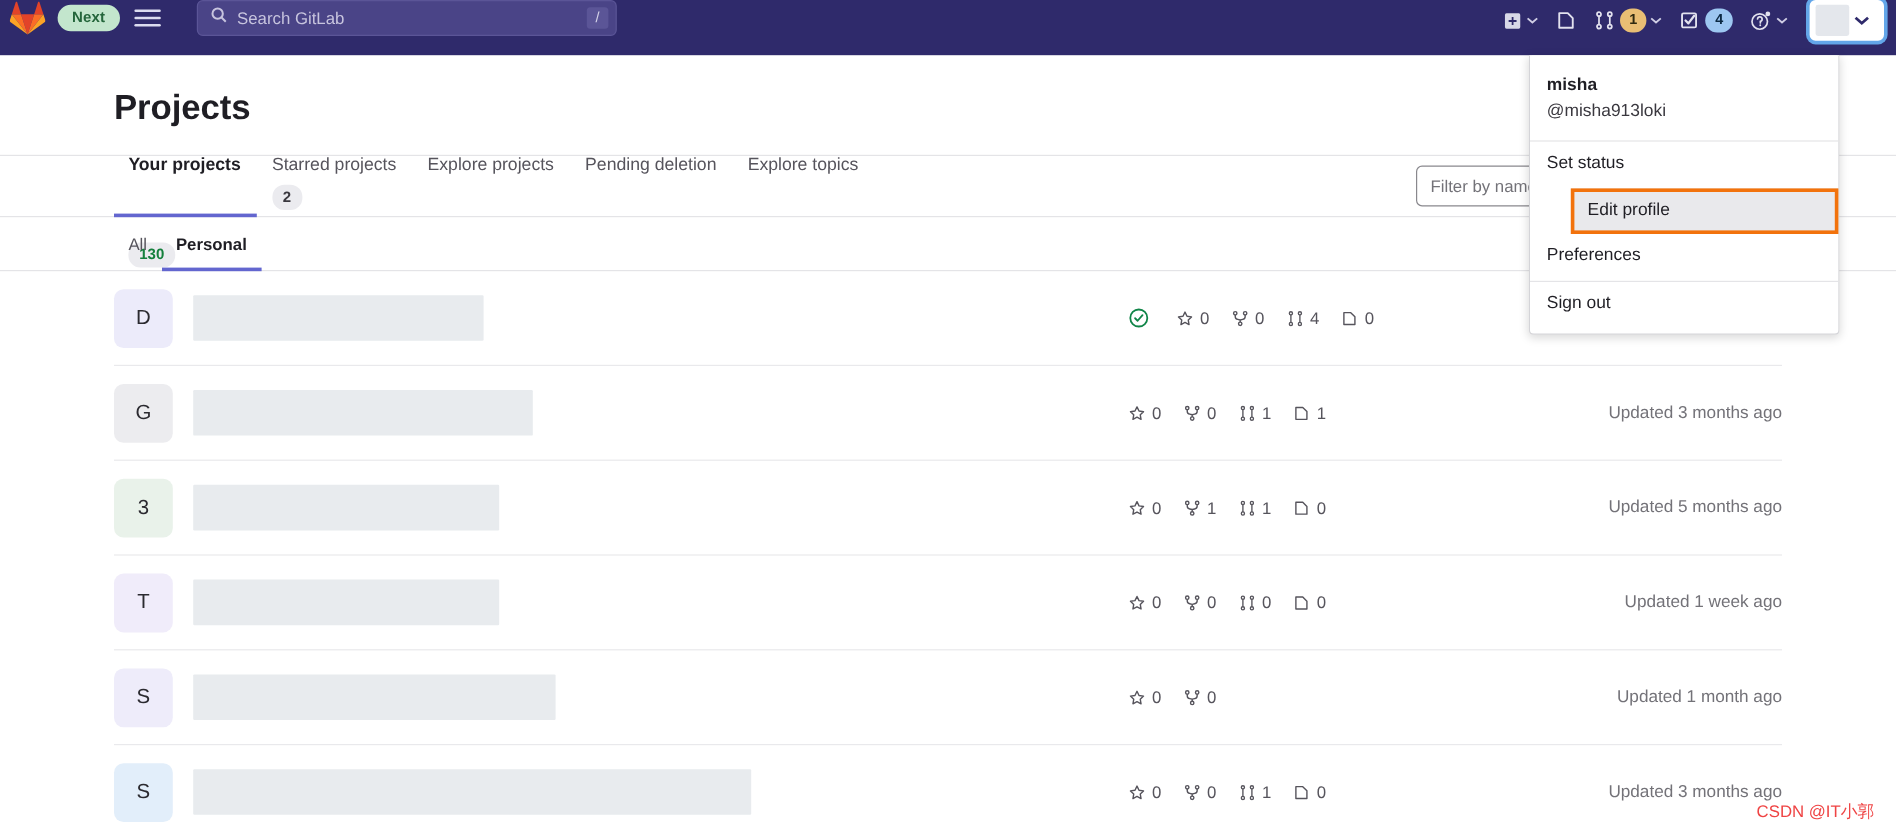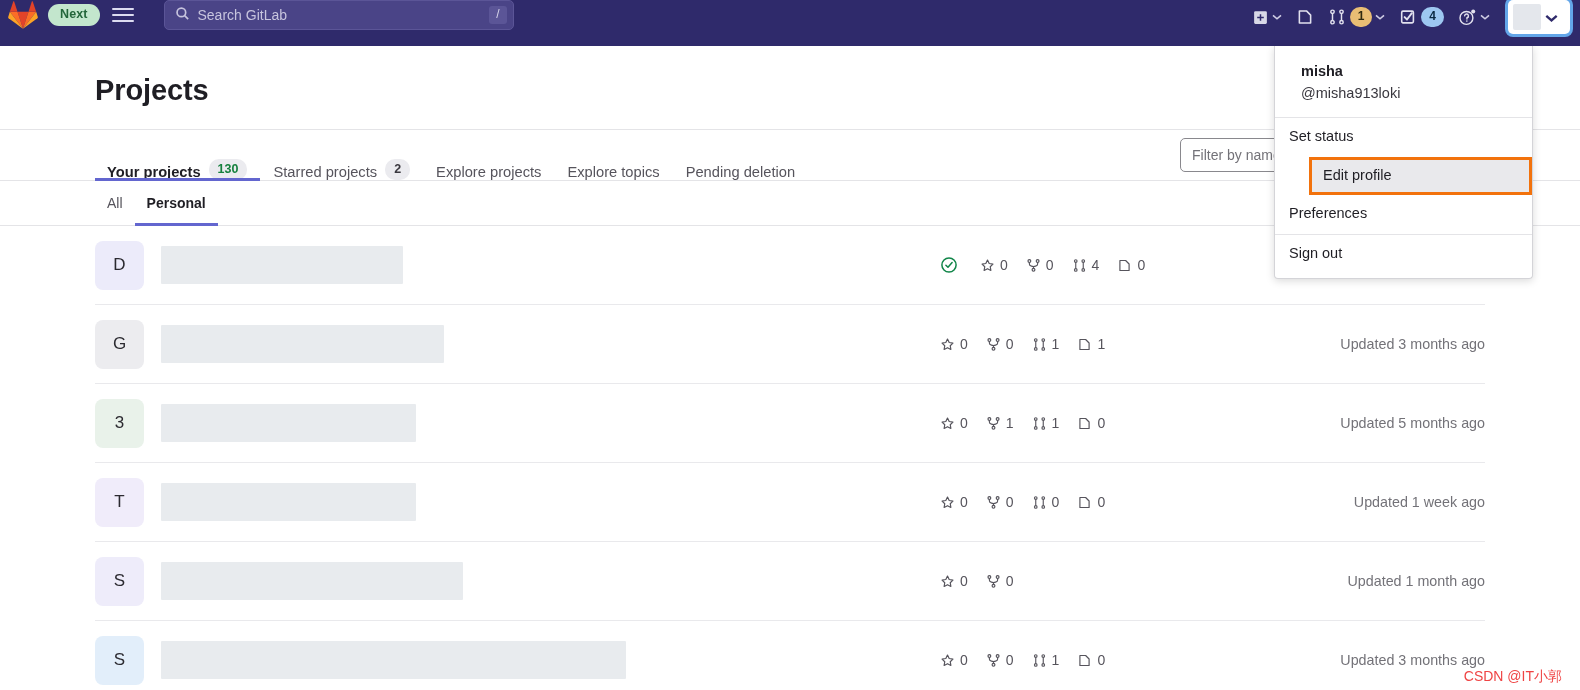--- a/index.html
+++ b/index.html
@@ -108,21 +108,21 @@
     top: 46px; left: 1274px;
     width: 259px;
     background: #ffffff;
     border: 1px solid #d4d4d8;
     border-top: none;
     border-radius: 0 0 4px 4px;
     box-shadow: 0 2px 8px rgba(0,0,0,.15);
     z-index: 50;
     padding-bottom: 4px;
   }
-  .dd-userblock { padding: 14px 14px 12px; margin-left: 12px; }
+  .dd-userblock { padding: 14px 14px 12px; }
   .dd-name { font-size: 14.5px; font-weight: 700; color: #1f1e24; line-height: 1.55; }
   .dd-handle { font-size: 14.5px; color: #3a383f; line-height: 1.55; }
   .dd-sep { height: 1px; background: #e4e4e7; }
   .dd-item {
     font-size: 14.5px;
     color: #1f1e24;
     padding: 8px 14px 9px;
     cursor: pointer;
     line-height: 1.5;
   }
@@ -148,27 +148,28 @@
     border-top: 1px solid #e4e4e7;
     border-bottom: 1px solid #e4e4e7;
     display: flex;
     align-items: center;
     padding-left: 95px;
     padding-right: 95px;
     height: 52px;
     position: relative;
   }
   .tab {
-    display: flex; align-items: flex-end; gap: 8px;
+    display: flex; align-items: flex-start; gap: 8px;
     font-size: 14.7px;
     color: #56545c;
     height: 100%;
     padding: 0 13px;
     cursor: pointer;
     position: relative;
+    flex-direction: column;
   }
   .tab:first-child { padding-left: 12px; }
   .tab.active { color: #1f1e24; font-weight: 700; }
   .tab.active::after {
     content: "";
     position: absolute;
     left: 0; right: 0; bottom: -1px;
     height: 3px; background: #6366cf;
   }
   .tab-count {
@@ -406,24 +407,24 @@
       <span class="tab-count">130</span>
     </div>
     <div class="tab">
       <span>Starred projects</span>
       <span class="tab-count">2</span>
     </div>
     <div class="tab">
       <span>Explore projects</span>
     </div>
     <div class="tab">
+      <span>Pending deletion</span>
+    </div>
+    <div class="tab">
       <span>Explore topics</span>
-    </div>
-    <div class="tab">
-      <span>Pending deletion</span>
     </div>
     <input class="filter-input" type="text" placeholder="Filter by name" style="">
   </div>
 
   <div class="subtabs-row">
     <div class="subtab">All</div>
     <div class="subtab active">Personal</div>
   </div>
 
   <div class="proj-list" id="project-list">

